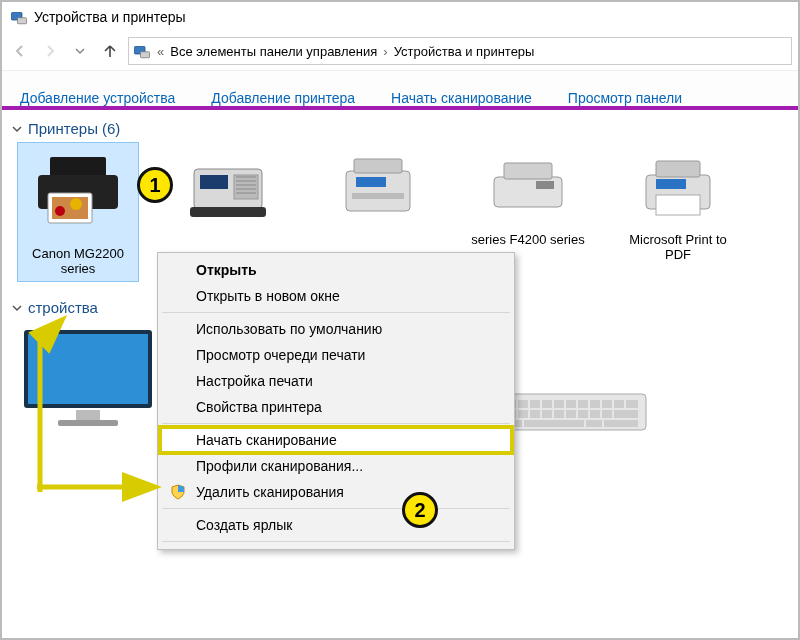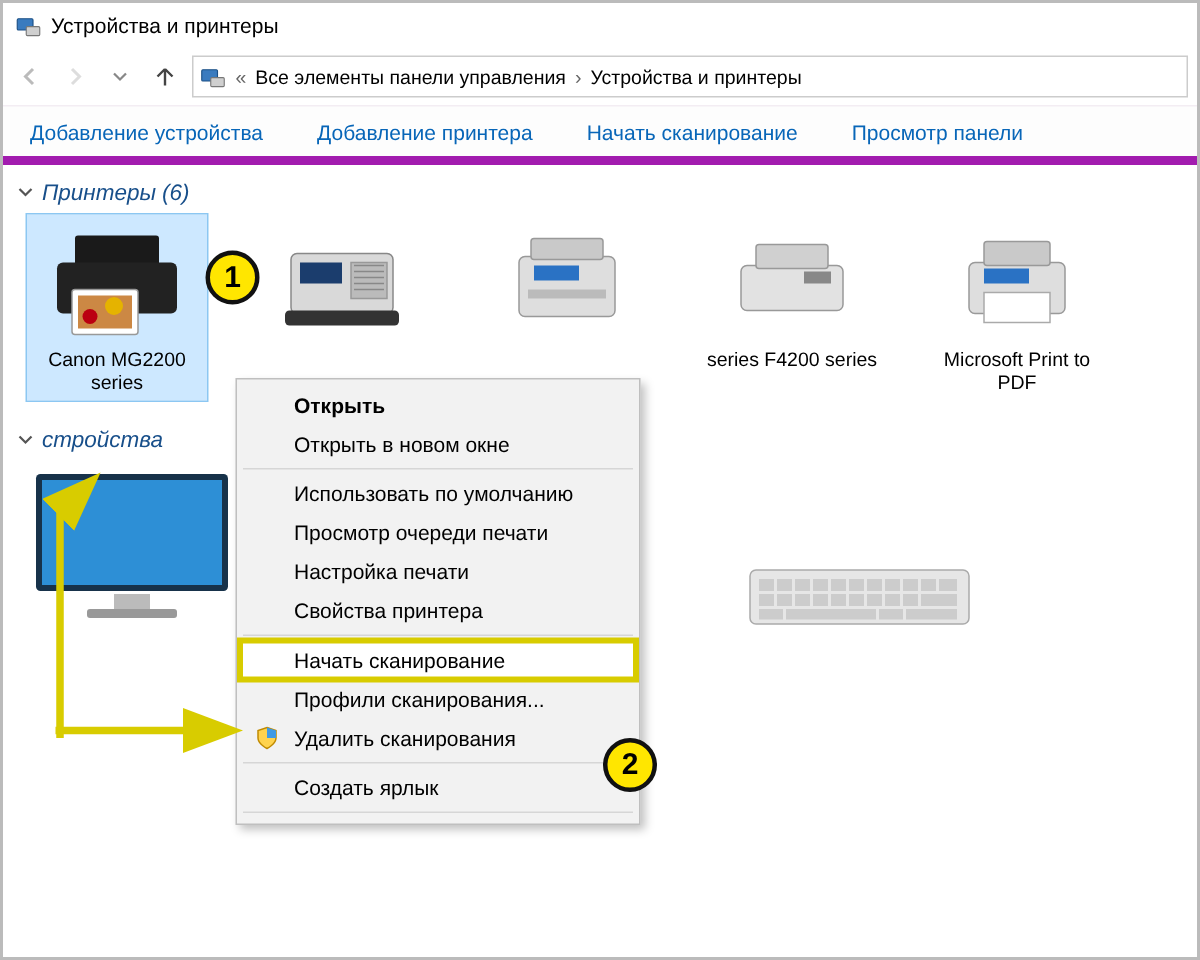--- a/index.html
+++ b/index.html
@@ -4,32 +4,32 @@
 <style>
   * { box-sizing: border-box; font-family: "Segoe UI", Tahoma, sans-serif; }
   body { margin: 0; width: 800px; height: 640px; background: #fff; position: relative; overflow: hidden; border: 2px solid #bbb; }
   .titlebar { display: flex; align-items: center; height: 30px; padding: 3px 8px; font-size: 14px; }
   .titlebar-icon { width: 18px; height: 18px; margin-right: 6px; }
   .navrow { display: flex; align-items: center; height: 38px; padding: 0 6px; gap: 6px; }
   .nav-btn { width: 24px; height: 24px; display: flex; align-items: center; justify-content: center; color: #888; }
   .nav-btn.active { color: #000; }
   .addr { flex: 1; display: flex; align-items: center; height: 28px; border: 1px solid #ccc; background: #fff; padding: 0 4px; font-size: 13px; gap: 4px; }
   .addr .sep { color: #666; padding: 0 2px; }
-  .toolbar { display: flex; align-items: center; height: 40px; border-top: 1px solid #f3edf3; border-bottom: 6px solid #a21caf; background: #fdfdfd; font-size: 14px; color: #0866b8; }
+  .toolbar { display: flex; align-items: flex-end; height: 40px; border-top: 1px solid #f3edf3; border-bottom: 4px solid #a21caf; background: #fdfdfd; font-size: 14px; color: #0866b8; }
   .toolbar .tcmd { padding: 0 18px; cursor: pointer; white-space: nowrap; }
   .content { padding: 6px 10px; position: relative; }
-  .group-header { display: flex; align-items: center; font-size: 15px; color: #184f8a; margin: 4px 0 6px 0; cursor: pointer; font-style: italic; }
+  .group-header { display: flex; align-items: center; font-size: 15px; color: #184f8a; margin: 4px 0 6px 0; cursor: pointer; }
   .group-header .chev { width: 14px; color: #555; margin-right: 2px; }
   .items-row { display: flex; gap: 30px; padding-left: 6px; }
   .device { width: 120px; display: flex; flex-direction: column; align-items: center; text-align: center; font-size: 13px; padding: 6px 2px 4px 2px; position: relative; }
-  .device.selected { background: #cde8ff; outline: 1px solid #8cc7f2; }
+  .device.selected { background: #cde8ff; outline: 1px solid #8cc7f2; gap: 14px; }
   .device .iconbox { width: 96px; height: 80px; display: flex; align-items: flex-end; justify-content: center; }
   .device .label { margin-top: 4px; line-height: 1.15; }
   .ctxmenu {
-    position: absolute; left: 155px; top: 250px; width: 270px;
+    position: absolute; left: 155px; top: 250px; width: 358px;
     background: #f2f2f2; border: 1px solid #bfbfbf; box-shadow: 3px 3px 6px rgba(0,0,0,0.25);
     font-size: 14px; padding: 4px 2px;
   }
   .ctxitem { padding: 5px 12px 5px 36px; position: relative; color: #000; cursor: default; }
   .ctxitem.bold { font-weight: 700; }
   .ctxitem.hi { outline: 4px solid #d8cc00; outline-offset: -2px; background: #fff; }
   .ctxsep { height: 1px; background: #d6d6d6; margin: 3px 2px; }
   .shield { position: absolute; left: 10px; top: 50%; transform: translateY(-50%); width: 16px; height: 16px; }
   .callout { position: absolute; width: 36px; height: 36px; border-radius: 50%; background: #ffe600; border: 3px solid #111; display: flex; align-items: center; justify-content: center; font-weight: 700; font-size: 20px; }
   .arrow-svg { position: absolute; pointer-events: none; }

